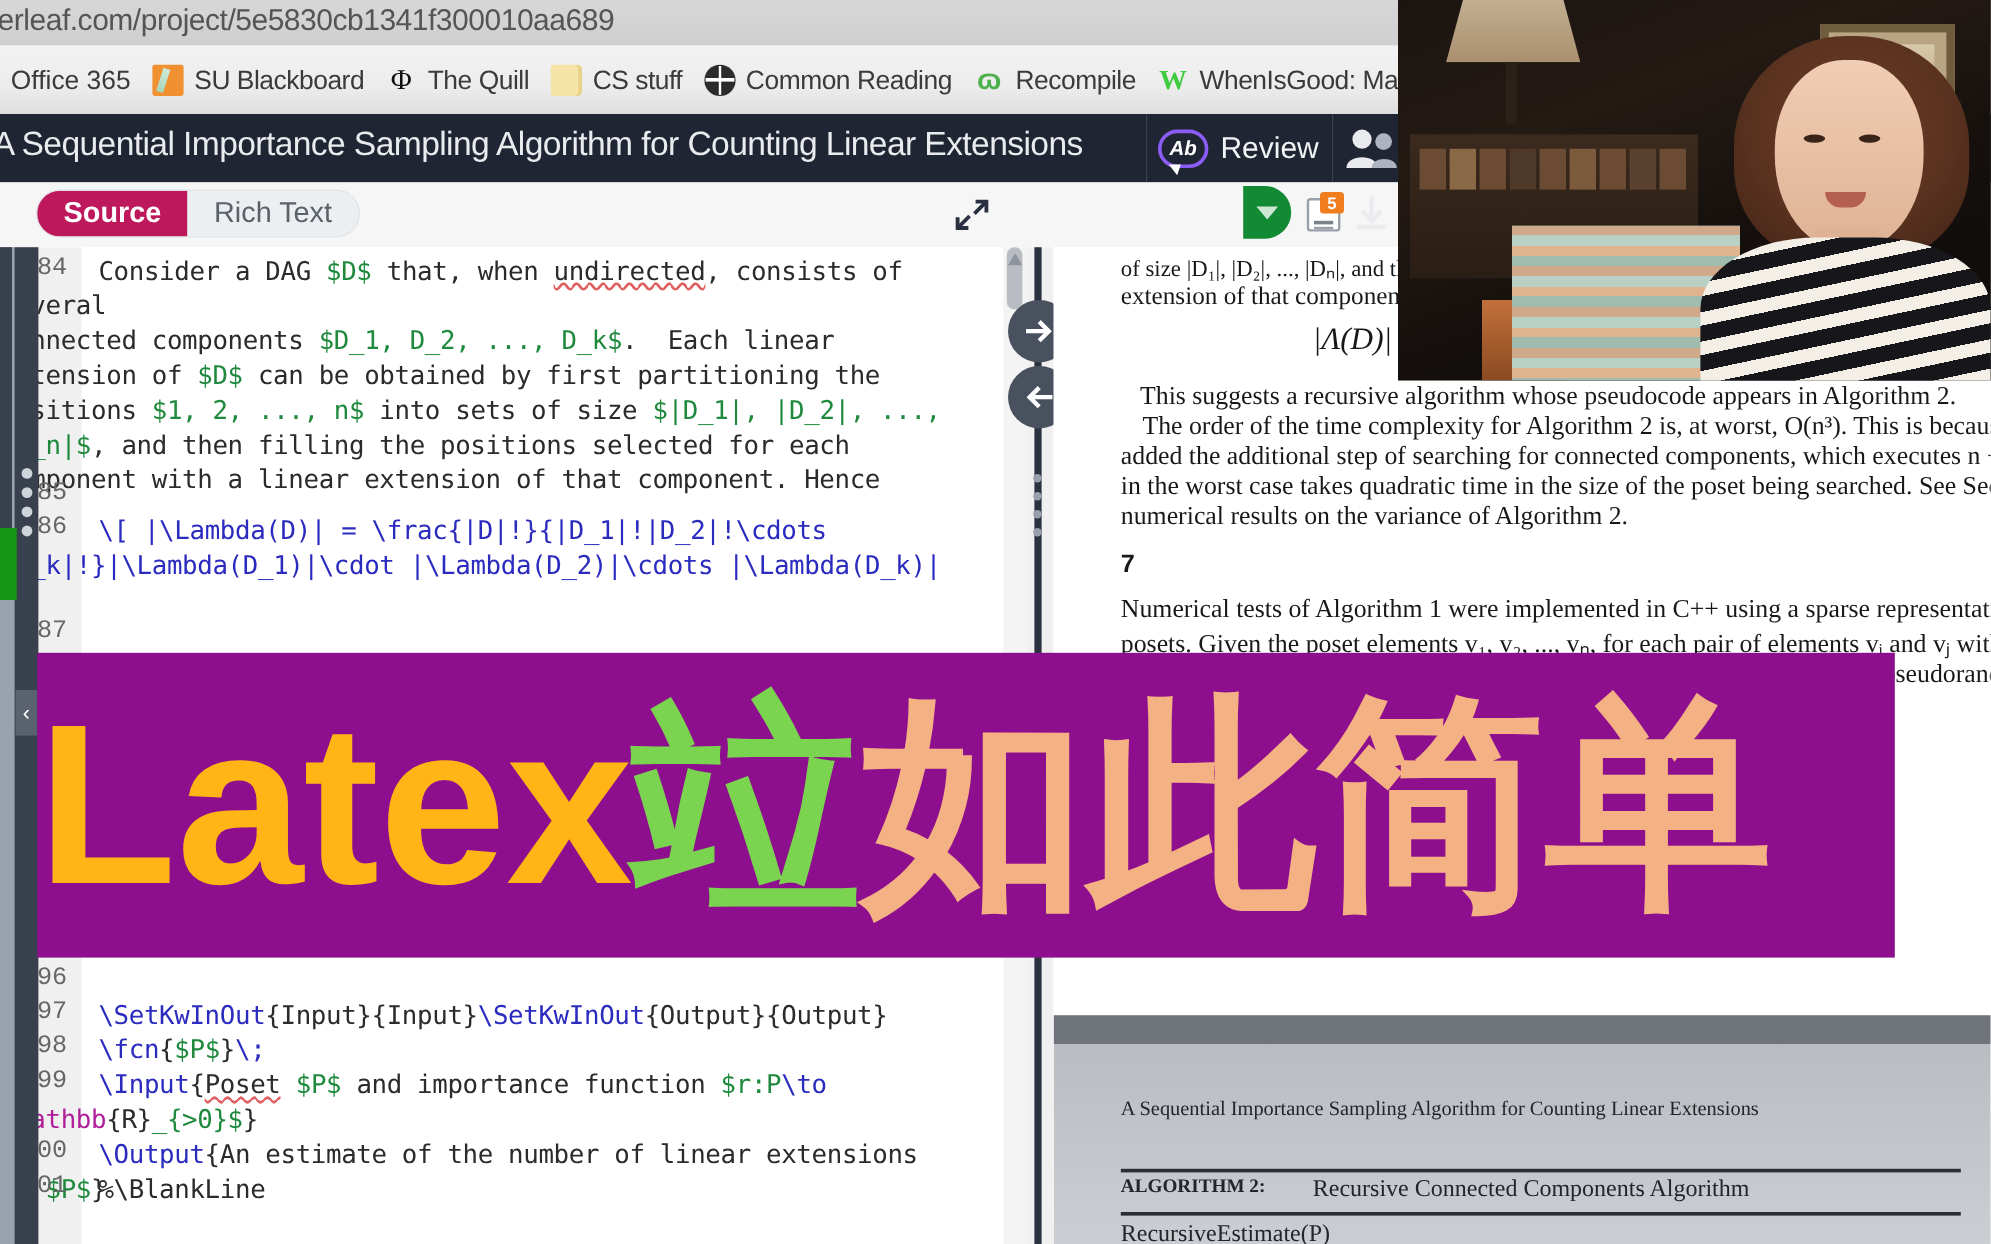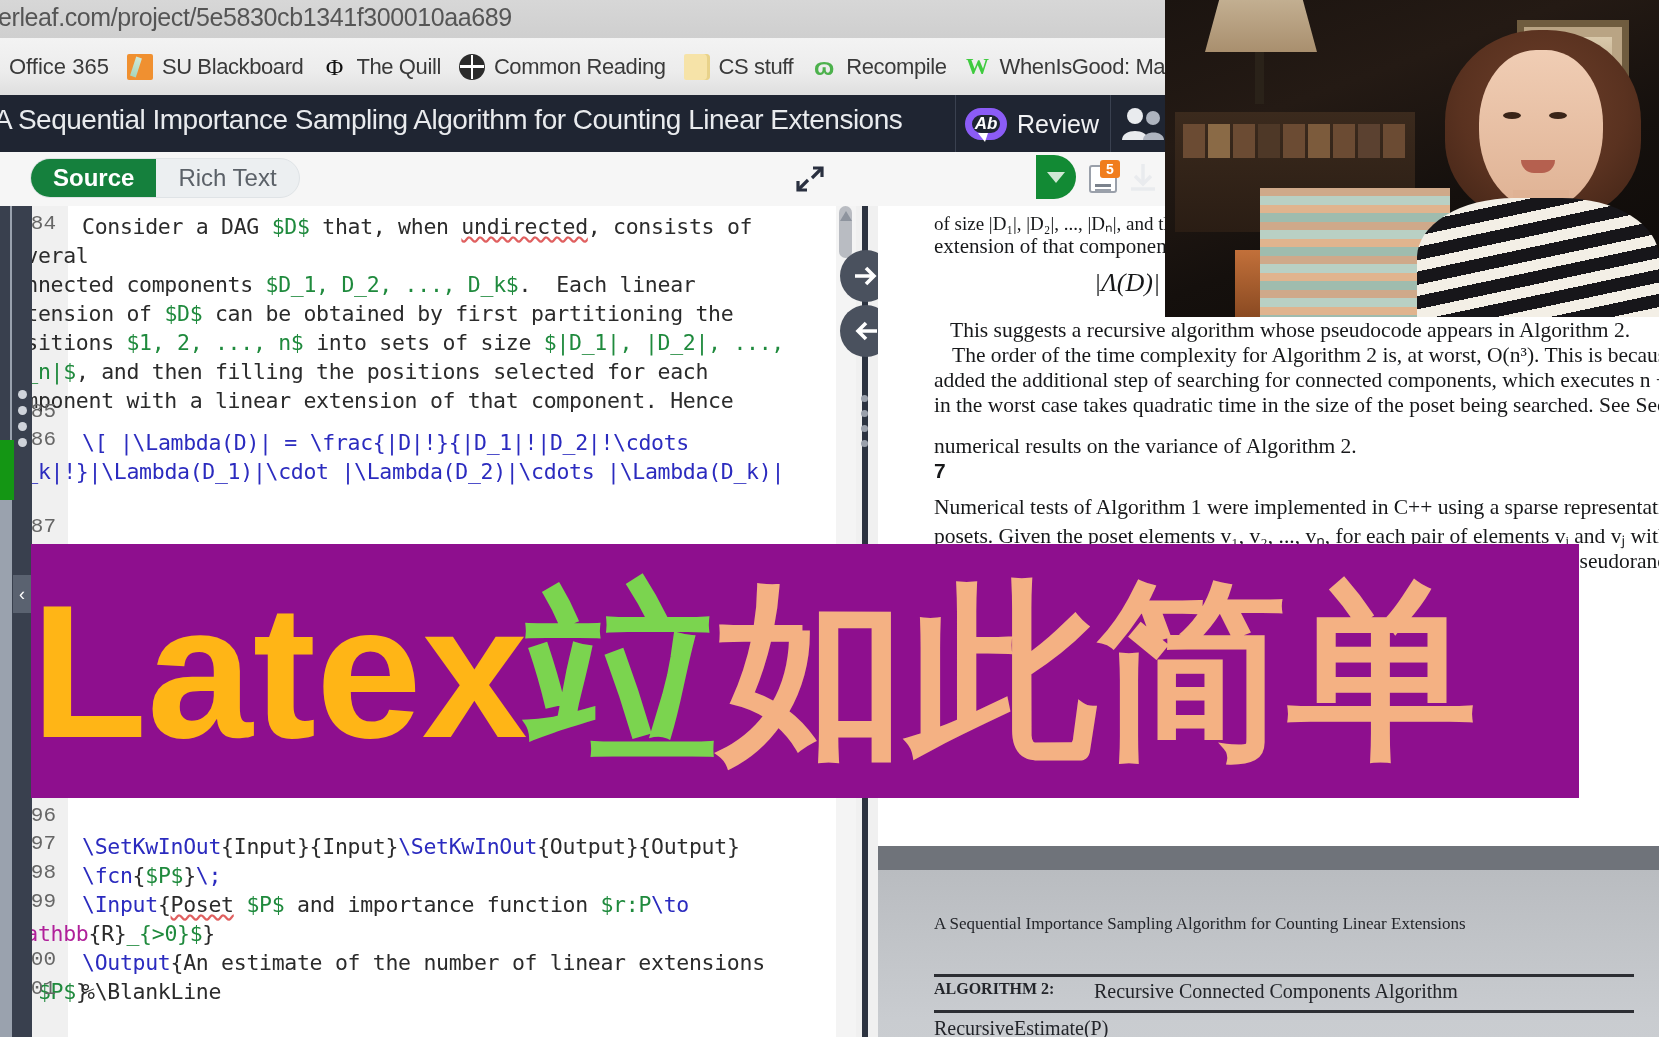--- a/index.html
+++ b/index.html
@@ -60,42 +60,42 @@
   .doctitle {
     position: absolute; left: -6px; top: 9px;
     font-size: 28px; color: #e9ebee; letter-spacing: -0.5px; white-space: nowrap;
   }
   .hdr-divider { position:absolute; top:95px; height:57px; width:1px; background:#3a4150; }
   .review-btn {
     position:absolute; left:965px; top:104px; height:40px;
     display:flex; align-items:center; gap:10px; cursor:pointer;
   }
   .ab-bubble {
-    width:42px; height:32px; border:7px solid #8b5cf6; border-radius:16px; position:relative;
+    width:42px; height:32px; border:3px solid #8b5cf6; border-radius:16px; position:relative;
     display:flex; align-items:center; justify-content:center;
     font-size:17px; font-weight:bold; color:#fff; font-style:italic;
   }
   .ab-bubble::after{
     content:""; position:absolute; left:6px; bottom:-9px; width:0;height:0;
     border-left:7px solid transparent; border-right:3px solid transparent; border-top:9px solid #fff;
   }
   .review-lbl { font-size:25px; color:#f2f3f5; }
   .people-ic { position:absolute; left:1120px; top:104px; width:46px; height:40px; }
 
   
   .etoolbar {
     position:absolute; left:0; top:152px; width:1659px; height:54px;
     background:#f6f6f6;
   }
   .seg {
     position:absolute; left:30px; top:158px; height:40px; background:#eceff1;
     border-radius:22px; display:flex; overflow:hidden; border:1px solid #dfe3e6;
   }
   .seg .opt { padding:0 22px; display:flex; align-items:center; font-size:24px; color:#5b6168; cursor:pointer;}
-  .seg .opt.active { background:#15803d; color:#fff; font-weight:bold; }
+  .seg .opt.active { background:#be185d; color:#fff; font-weight:bold; }
   .expand-ic { position:absolute; left:795px; top:164px; width:30px; height:30px; cursor:pointer; }
   .recompile {
     position:absolute; left:838px; top:155px; width:198px; height:44px;
     background:#128a34; border-radius:22px 0 0 22px;
     display:flex; align-items:center; gap:11px; padding-left:18px; cursor:pointer;
   }
   .recompile .lbl{ font-size:26px; color:#fff; font-weight:bold; letter-spacing:-0.3px;}
   .recompile-caret {
     position:absolute; left:1036px; top:155px; width:40px; height:44px;
     background:#128a34; border-radius:0 22px 22px 0; cursor:pointer;
@@ -253,26 +253,26 @@
     </div>
     <div class="bm">
       <span class="bmicon ic-pencil"></span>
       <span class="lbl">SU Blackboard</span>
     </div>
     <div class="bm">
       <span class="bmicon ic-quill">Φ</span>
       <span class="lbl">The Quill</span>
     </div>
     <div class="bm">
+      <span class="bmicon ic-folder"></span>
+      <span class="lbl">CS stuff</span>
+    </div>
+    <div class="bm">
       <span class="bmicon ic-globe"></span>
       <span class="lbl">Common Reading</span>
-    </div>
-    <div class="bm">
-      <span class="bmicon ic-folder"></span>
-      <span class="lbl">CS stuff</span>
     </div>
     <div class="bm">
       <span class="bmicon ic-leaf">ɷ</span>
       <span class="lbl">Recompile</span>
     </div>
     <div class="bm">
       <span class="bmicon ic-w">W</span>
       <span class="lbl">WhenIsGood: Math...</span>
     </div>
     <div class="bm">
@@ -408,21 +408,21 @@
       <div class="p-l" style="left:56px;top:4px;font-size:19px;">of size |D₁|, |D₂|, ..., |Dₙ|, and th</div>
       <div class="p-l" style="left:56px;top:28px;font-size:21px;">extension of that component. E</div>
       <div class="eq" style="left:216px;top:62px;font-size:26px;">|Λ(D)| =</div>
       <div class="p-l" style="left:340px;top:52px;font-size:24px;color:#17181a;">|</div>
       <div class="p-l" style="left:340px;top:82px;font-size:24px;color:#17181a;">|</div>
 
       <div class="p-l" style="left:72px;top:112px;font-size:21.5px;">This suggests a recursive algorithm whose pseudocode appears in Algorithm 2.</div>
       <div class="p-l" style="left:74px;top:137px;font-size:21.5px;">The order of the time complexity for Algorithm 2 is, at worst, O(n³). This is because</div>
       <div class="p-l" style="left:56px;top:162px;font-size:21.5px;">added the additional step of searching for connected components, which executes n − 1</div>
       <div class="p-l" style="left:56px;top:187px;font-size:21.5px;">in the worst case takes quadratic time in the size of the poset being searched. See Sect</div>
-      <div class="p-l" style="left:56px;top:228px;font-size:21.5px;">numerical results on the variance of Algorithm 2.</div>
+      <div class="p-l" style="left:56px;top:212px;font-size:21.5px;">numerical results on the variance of Algorithm 2.</div>
 
       <div class="p-l" style="left:56px;top:253px;font-size:21px;font-weight:bold;font-family:'Liberation Sans',sans-serif;">7</div>
 
       <div class="p-l" style="left:56px;top:289px;font-size:21.5px;">Numerical tests of Algorithm 1 were implemented in C++ using a sparse representati</div>
       <div class="p-l" style="left:56px;top:314px;font-size:21.5px;">posets. Given the poset elements v₁, v₂, ..., vₙ, for each pair of elements vᵢ and vⱼ with</div>
       <div class="p-l" style="left:56px;top:339px;font-size:21.5px;">relation vᵢ &gt; vⱼ was given a p probability to exist, for a constant p, using a pseudorandom</div>
     </div>
 
     <div class="pdf-gap"></div>
 

